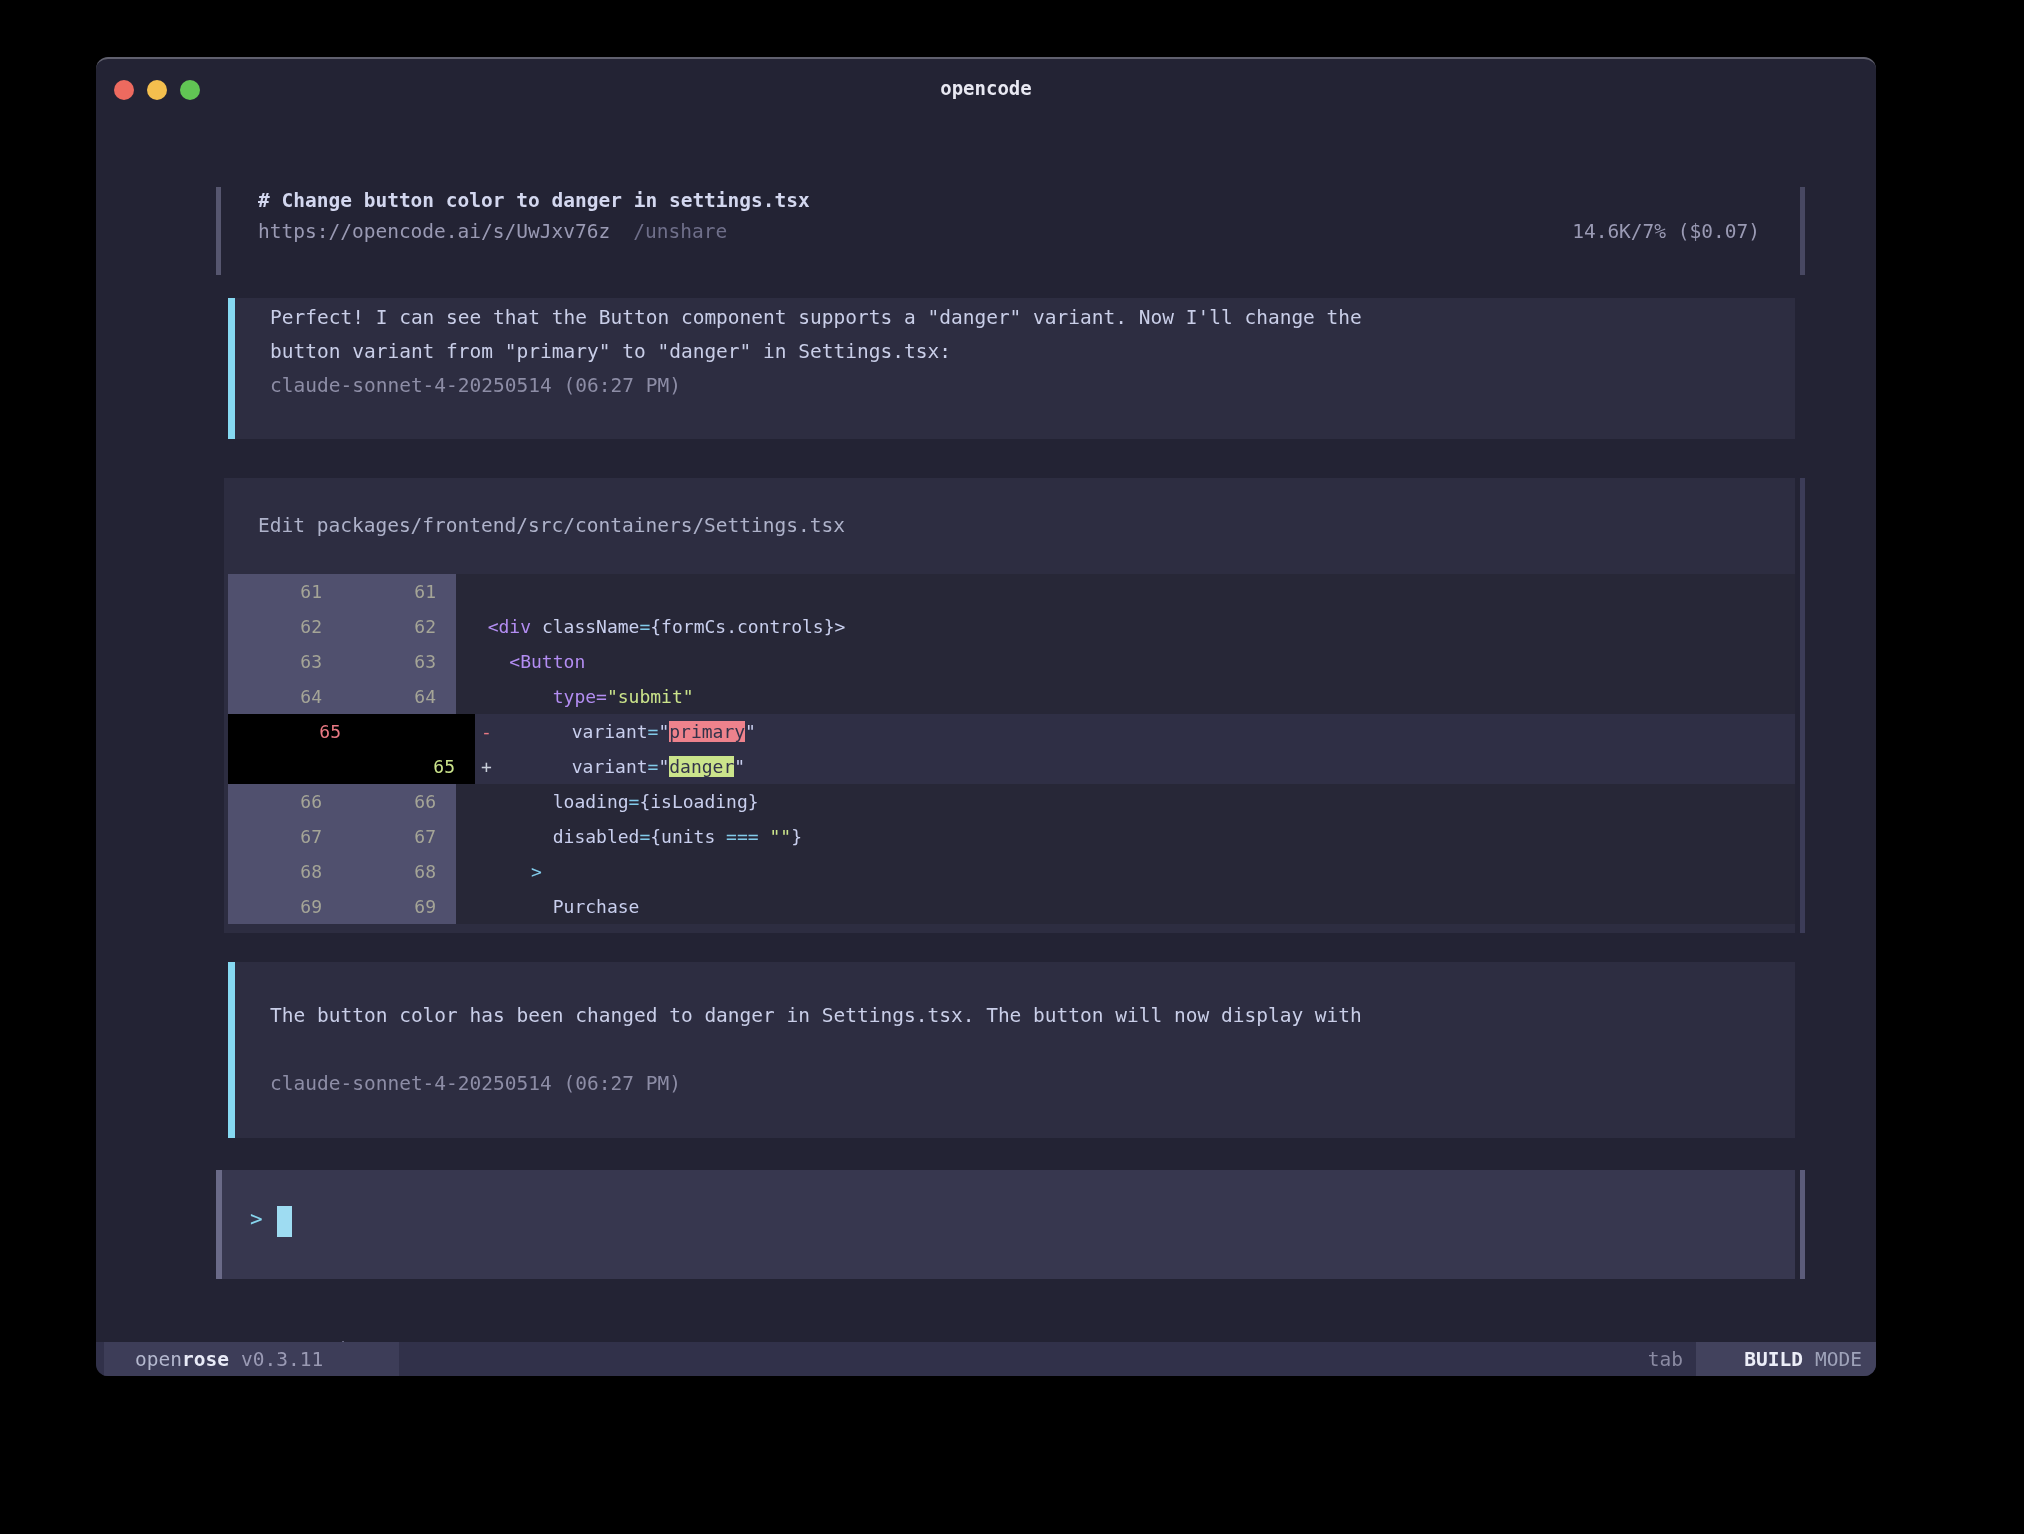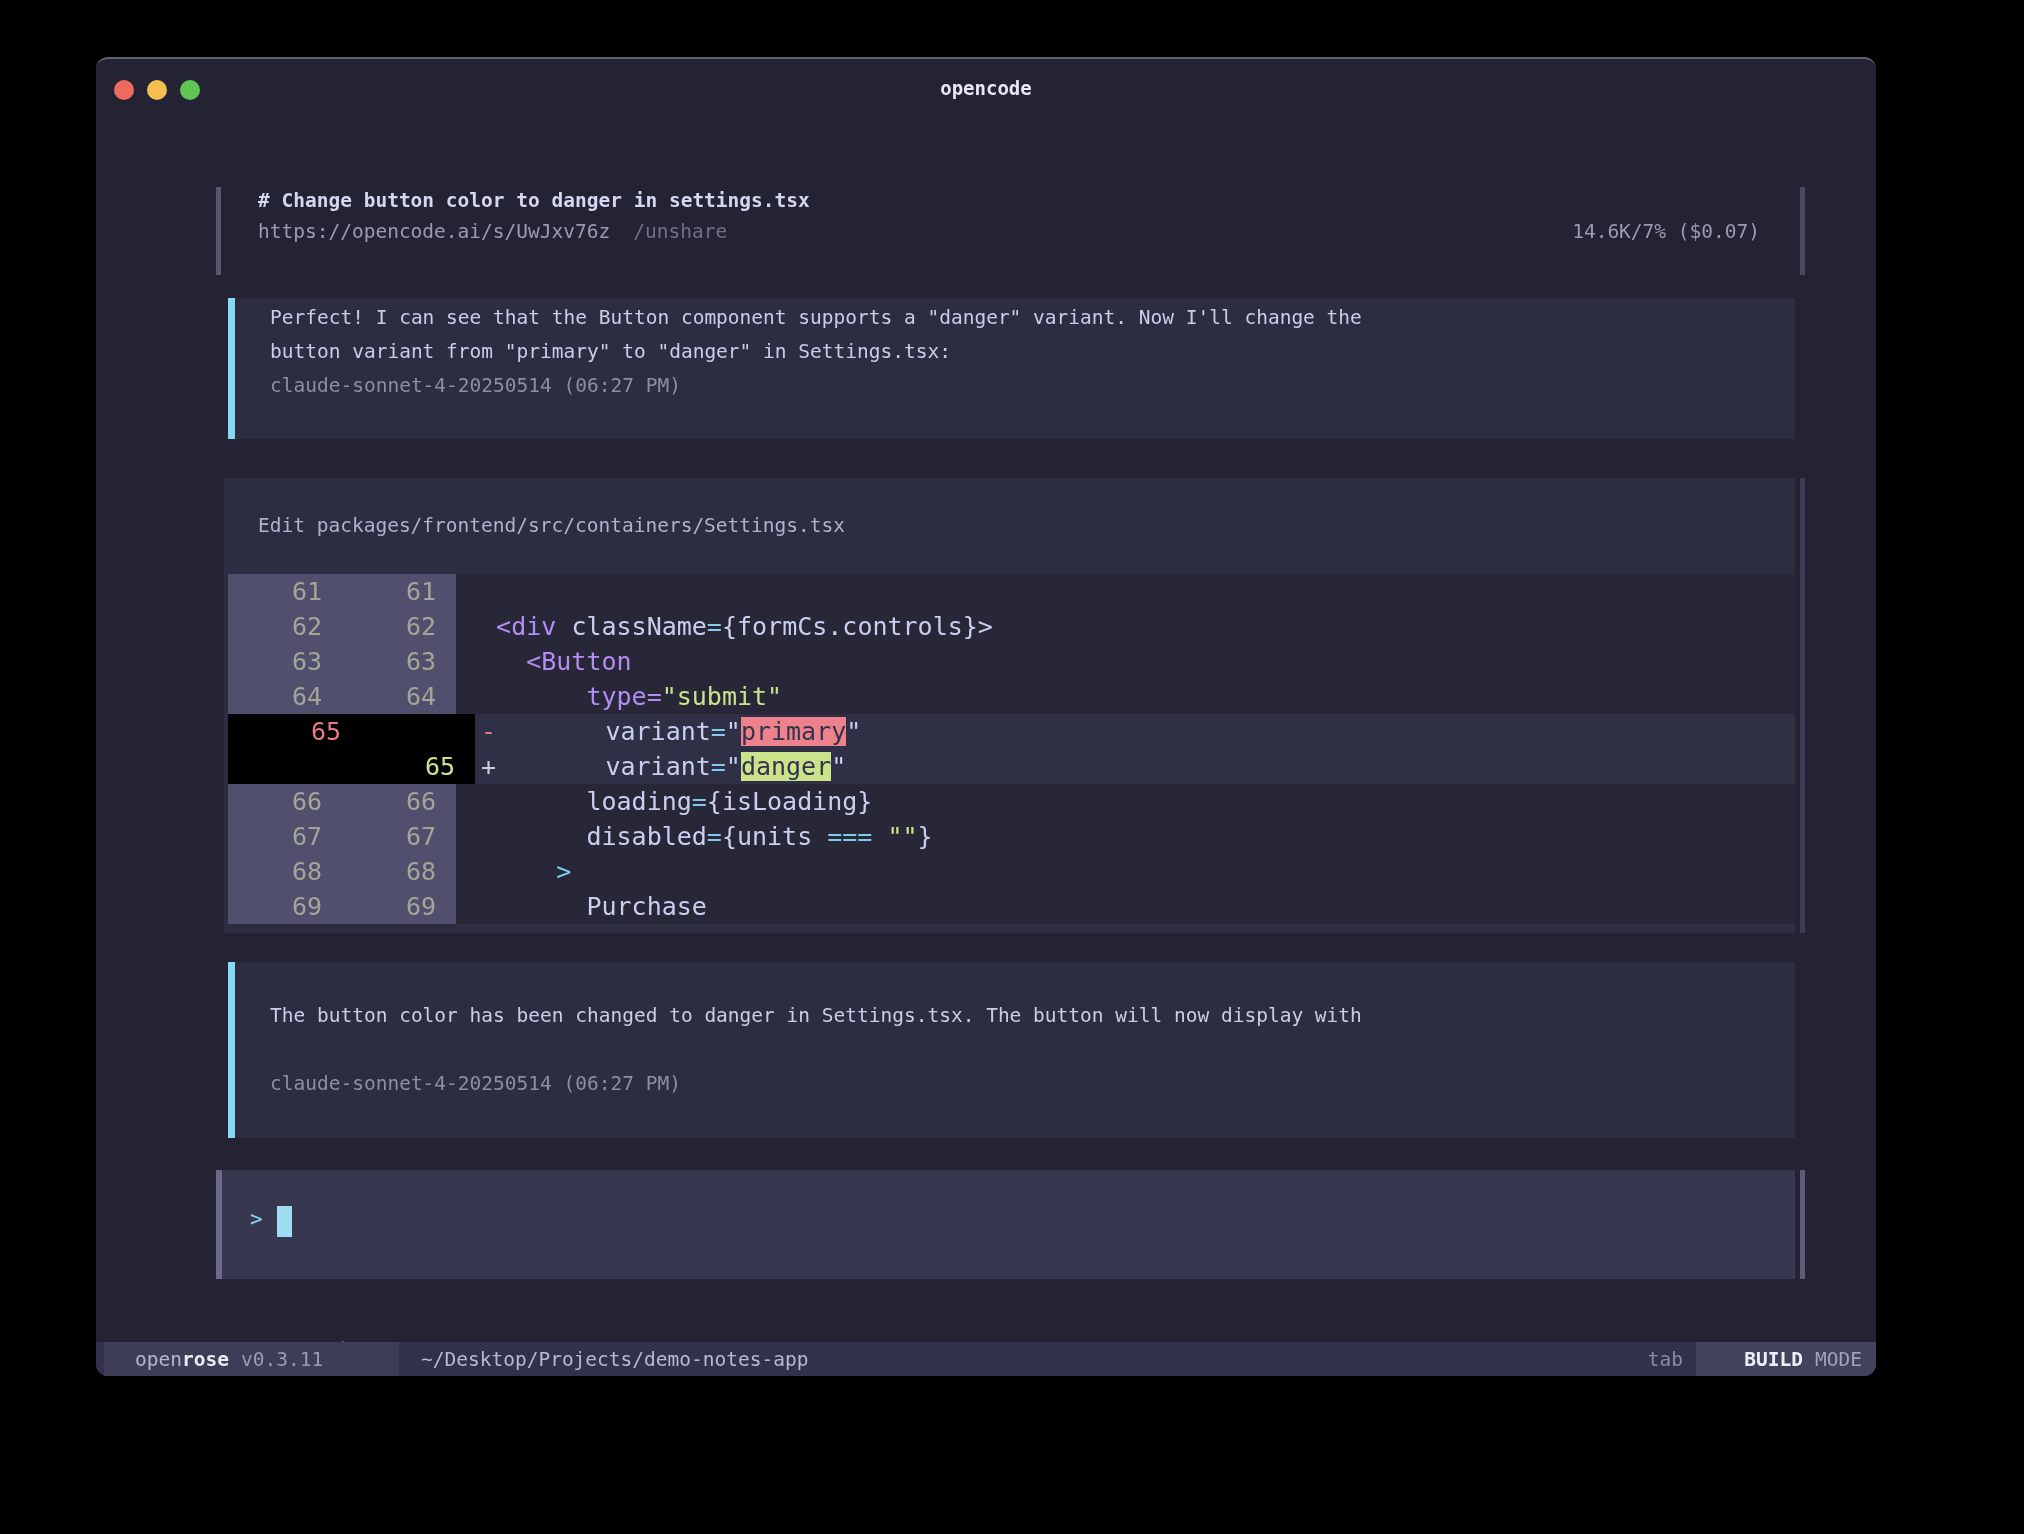--- a/index.html
+++ b/index.html
@@ -38,21 +38,21 @@
   .msg .line{position:absolute;left:162px;color:#c9cee8;}
   .msg .meta{color:#8d8da6;}
   .msg1{top:239px;height:141px;}
   .msg2{top:903px;height:176px;}
   
   .edit{position:absolute;top:419px;height:455px;left:0;right:0;}
   .edit .bg{position:absolute;left:128px;right:81px;top:0;bottom:0;background:#2d2d41;}
   .edit .vbar.r{left:1704px;top:0;height:455px;background:#3c3c58;}
   .edit-title{position:absolute;left:162px;top:36px;color:#aeb2ca;}
   .diff{position:absolute;left:132px;top:96px;width:1567px;}
-  .drow{display:flex;height:35px;line-height:35px;font-size:25px;justify-content:flex-end;}
+  .drow{display:flex;height:35px;line-height:35px;font-size:18px;justify-content:flex-end;}
   .drow.ctx{background:#272737;}
   .drow.del,.drow.add{background:#2f2f45;}
   .gutwrap{flex:0 0 228px;display:flex;}
   .drow.ctx .gutwrap{background:#50506e;color:#a5a597;}
   .drow.del .gutwrap,.drow.add .gutwrap{background:#000000;color:#a5a597;padding-left:19px;}
   .gut{display:inline-block;text-align:right;}
   .gut.old{flex:0 0 94px;}
   .gut.new{flex:0 0 114px;}
   .drow.del .gut.old{color:#e97983;}
   .drow.add .gut.new{color:#cbe48b;}
@@ -216,18 +216,17 @@
     <div class="cursor"></div>
   </div>
 
   <div class="helper mono">
     <div class="h-left"><span class="h-enter">enter</span><span class="h-send">send</span></div>
     <div class="h-right"><span class="h-provider">Anthropic</span><span class="h-model">Claude Sonnet 4</span></div>
   </div>
 
   <div class="status">
     <div class="st-seg1 mono"><span class="st-open">open</span><span class="st-code">rose</span><span class="st-ver">v0.3.11</span></div>
-    <div class="st-path mono">~/Desktop/Projects/demo-notes-app</div>
     <div class="st-tab mono">tab</div>
     <div class="st-seg2 mono"><span class="st-build">BUILD</span><span class="st-mode">MODE</span></div>
   </div>
 
 </div>
 
 </body></html>

